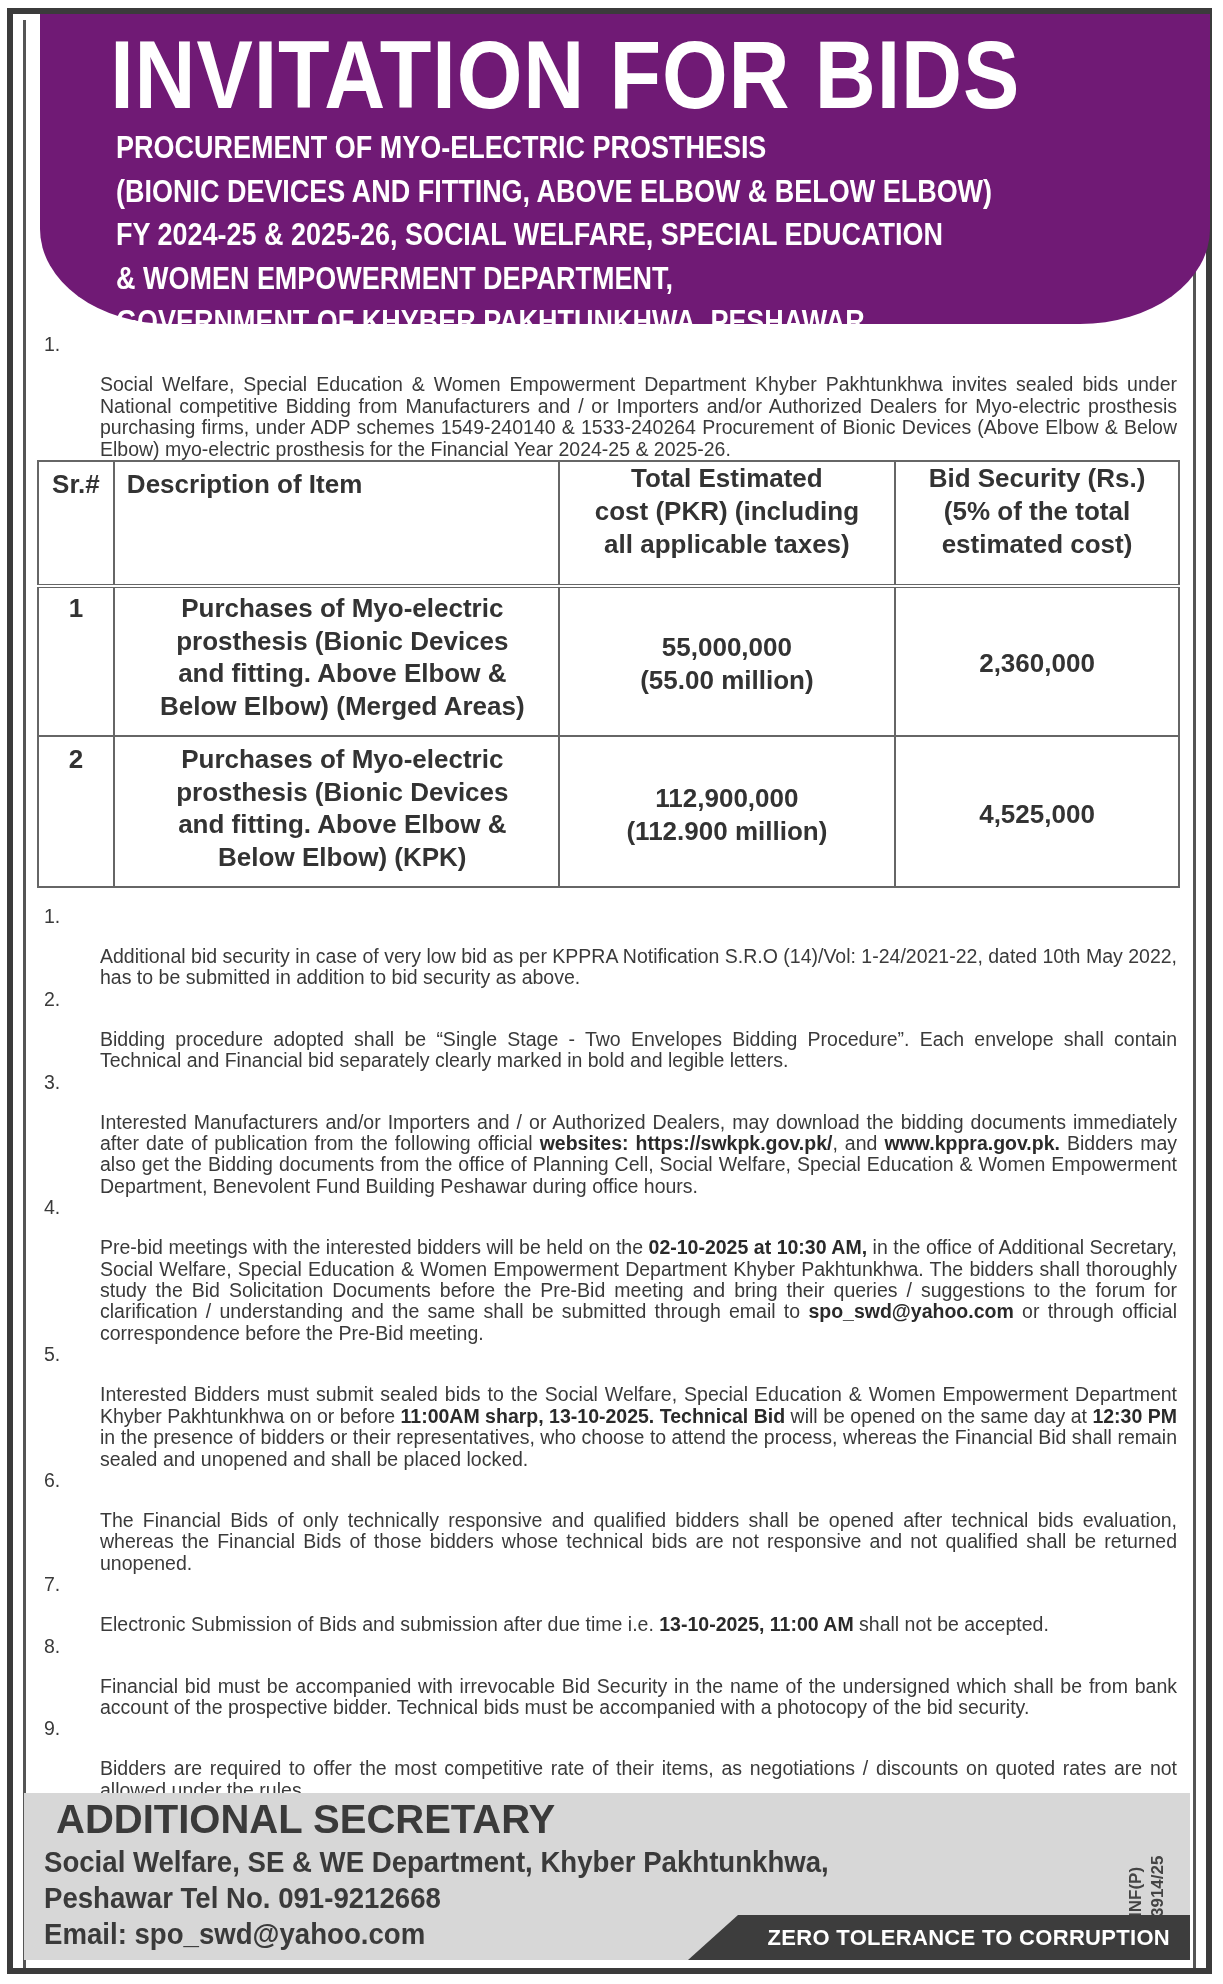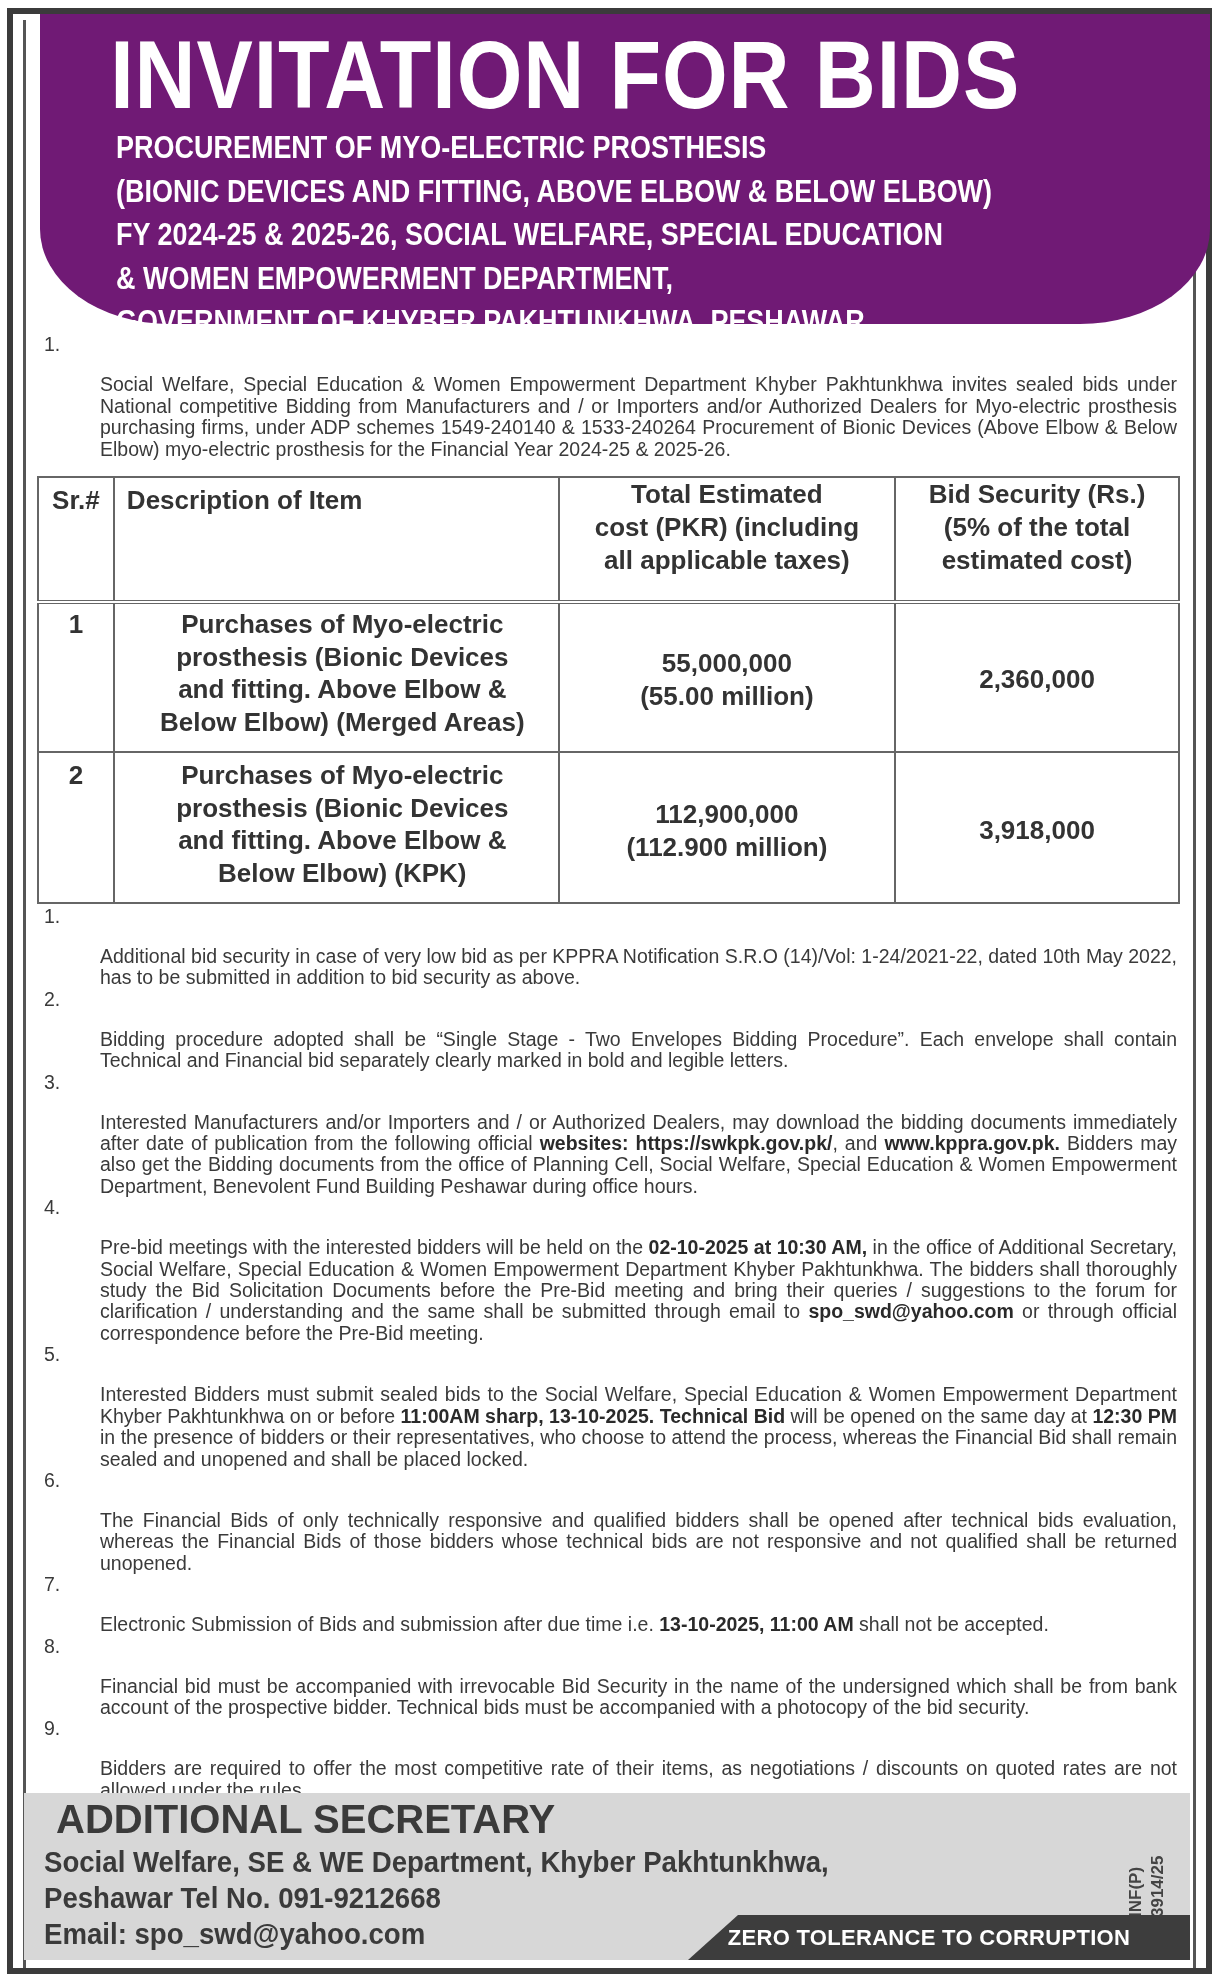--- a/index.html
+++ b/index.html
@@ -7,21 +7,21 @@
   .frame { position: absolute; left: 7px; top: 8px; width: 1205px; height: 1966px; border: 6px solid #3b3b3b; box-sizing: border-box; background: #fff; }
   .frame-inner { position: absolute; left: 10px; top: 6px; right: 10px; bottom: 0; border-left: 3px solid #555; border-right: 3px solid #555; }
   .header { position: absolute; left: 40px; top: 14px; width: 1170px; height: 310px; background: #701a75; border-radius: 0 0 130px 130px / 0 0 95px 95px; color: #fff; }
   .header h1 { margin: 0; padding-top: 12px; font-family: "Liberation Sans", sans-serif; font-weight: bold; font-size: 96px; letter-spacing: 1px; line-height: 98px; transform: scaleX(0.88); transform-origin: center; white-space: nowrap; }
   .header .sub { font-weight: bold; font-size: 31px; line-height: 38.5px; white-space: nowrap; transform: scaleX(0.87); transform-origin: center; margin-top: 5px; }
   .intro { position: absolute; left: 44px; top: 334px; width: 1133px; font-size: 19.5px; line-height: 21.5px; }
   .para { display: flex; }
   .num { width: 56px; flex: none; }
   .ptext { flex: 1; text-align: justify; margin-top: 40px; }
   .ptext b { font-weight: bold; color: #2a2a2a; }
-  table.items { position: absolute; left: 37px; top: 476px; width: 1143px; border-collapse: collapse; font-size: 26px; font-weight: bold; color: #333; }
+  table.items { position: absolute; left: 37px; top: 460px; width: 1143px; border-collapse: collapse; font-size: 26px; font-weight: bold; color: #333; }
   table.items td, table.items th { border: 2px solid #666; vertical-align: top; padding: 0; }
   table.items th { font-weight: bold; height: 116px; line-height: 33px; }
   table.items tr.hdr { border-bottom: 4px double #666; }
   .c-sr { width: 72px; text-align: center; }
   .c-desc { width: 420px; text-align: left; padding-left: 12px !important; }
   .c-cost { width: 326px; text-align: center; }
   .c-bid { width: 275px; text-align: center; }
   th.c-sr, th.c-desc { padding-top: 6px !important; }
   th .line { display: block; white-space: nowrap; }
   table.items td { line-height: 32.5px; }
@@ -33,21 +33,21 @@
   .footer { position: absolute; left: 24px; top: 1793px; width: 1166px; height: 167px; background: #d7d7d7; }
   .sig-title { position: absolute; left: 32px; top: 4px; font-size: 40px; font-weight: bold; color: #3a3a3a; white-space: nowrap; }
   .sig-line { position: absolute; left: 20px; font-size: 30px; font-weight: bold; color: #3a3a3a; white-space: nowrap; transform: scaleX(0.92); transform-origin: left; }
   .sig-1 { top: 52px; }
   .sig-2 { top: 88px; }
   .sig-3 { top: 124px; }
   .ref { position: absolute; right: 6px; top: 20px; width: 60px; height: 110px; }
   .ref span { position: absolute; font-size: 17px; font-weight: bold; color: #444; transform: rotate(-90deg); transform-origin: left top; white-space: nowrap; }
   .ref .r1 { left: 2px; top: 104px; }
   .ref .r2 { left: 24px; top: 104px; }
-  .banner { position: absolute; right: 0; bottom: 0; width: 502px; height: 45px; background: #3d3d3d; clip-path: polygon(50px 0, 100% 0, 100% 100%, 0 100%); color: #fff; font-weight: bold; font-size: 22px; display: flex; align-items: center; justify-content: center; padding-right: 20px; box-sizing: border-box; letter-spacing: 0.3px; }
+  .banner { position: absolute; right: 0; bottom: 0; width: 502px; height: 45px; background: #3d3d3d; clip-path: polygon(50px 0, 100% 0, 100% 100%, 0 100%); color: #fff; font-weight: bold; font-size: 22px; display: flex; align-items: center; justify-content: flex-end; padding-right: 20px; box-sizing: border-box; letter-spacing: 0.3px; }
 </style>
 </head>
 <body>
 
 <div class="frame">
   <div class="frame-inner"></div>
 </div>
 
 <div class="header">
   <h1>INVITATION FOR BIDS</h1>
@@ -100,21 +100,21 @@
     <td class="c-desc">
       <span>Purchases of Myo-electric</span>
       <span>prosthesis (Bionic Devices</span>
       <span>and fitting. Above Elbow &amp;</span>
       <span>Below Elbow) (KPK)</span>
     </td>
     <td class="c-cost">
       <div>112,900,000</div>
       <div>(112.900 million)</div>
     </td>
-    <td class="c-bid">3,918,000</td>
+    <td class="c-bid">4,525,000</td>
   </tr>
 </tbody>
   </table>
 
 <div class="notes" id="notes">
     <div class="para">
       <span class="num">1.</span>
       <span class="ptext"><span>Additional bid security in case of very low bid as per KPPRA Notification S.R.O (14)/Vol: 1-24/2021-22, dated 10th May 2022, has to be submitted in addition to bid security as above.</span></span>
     </div>
     <div class="para">

